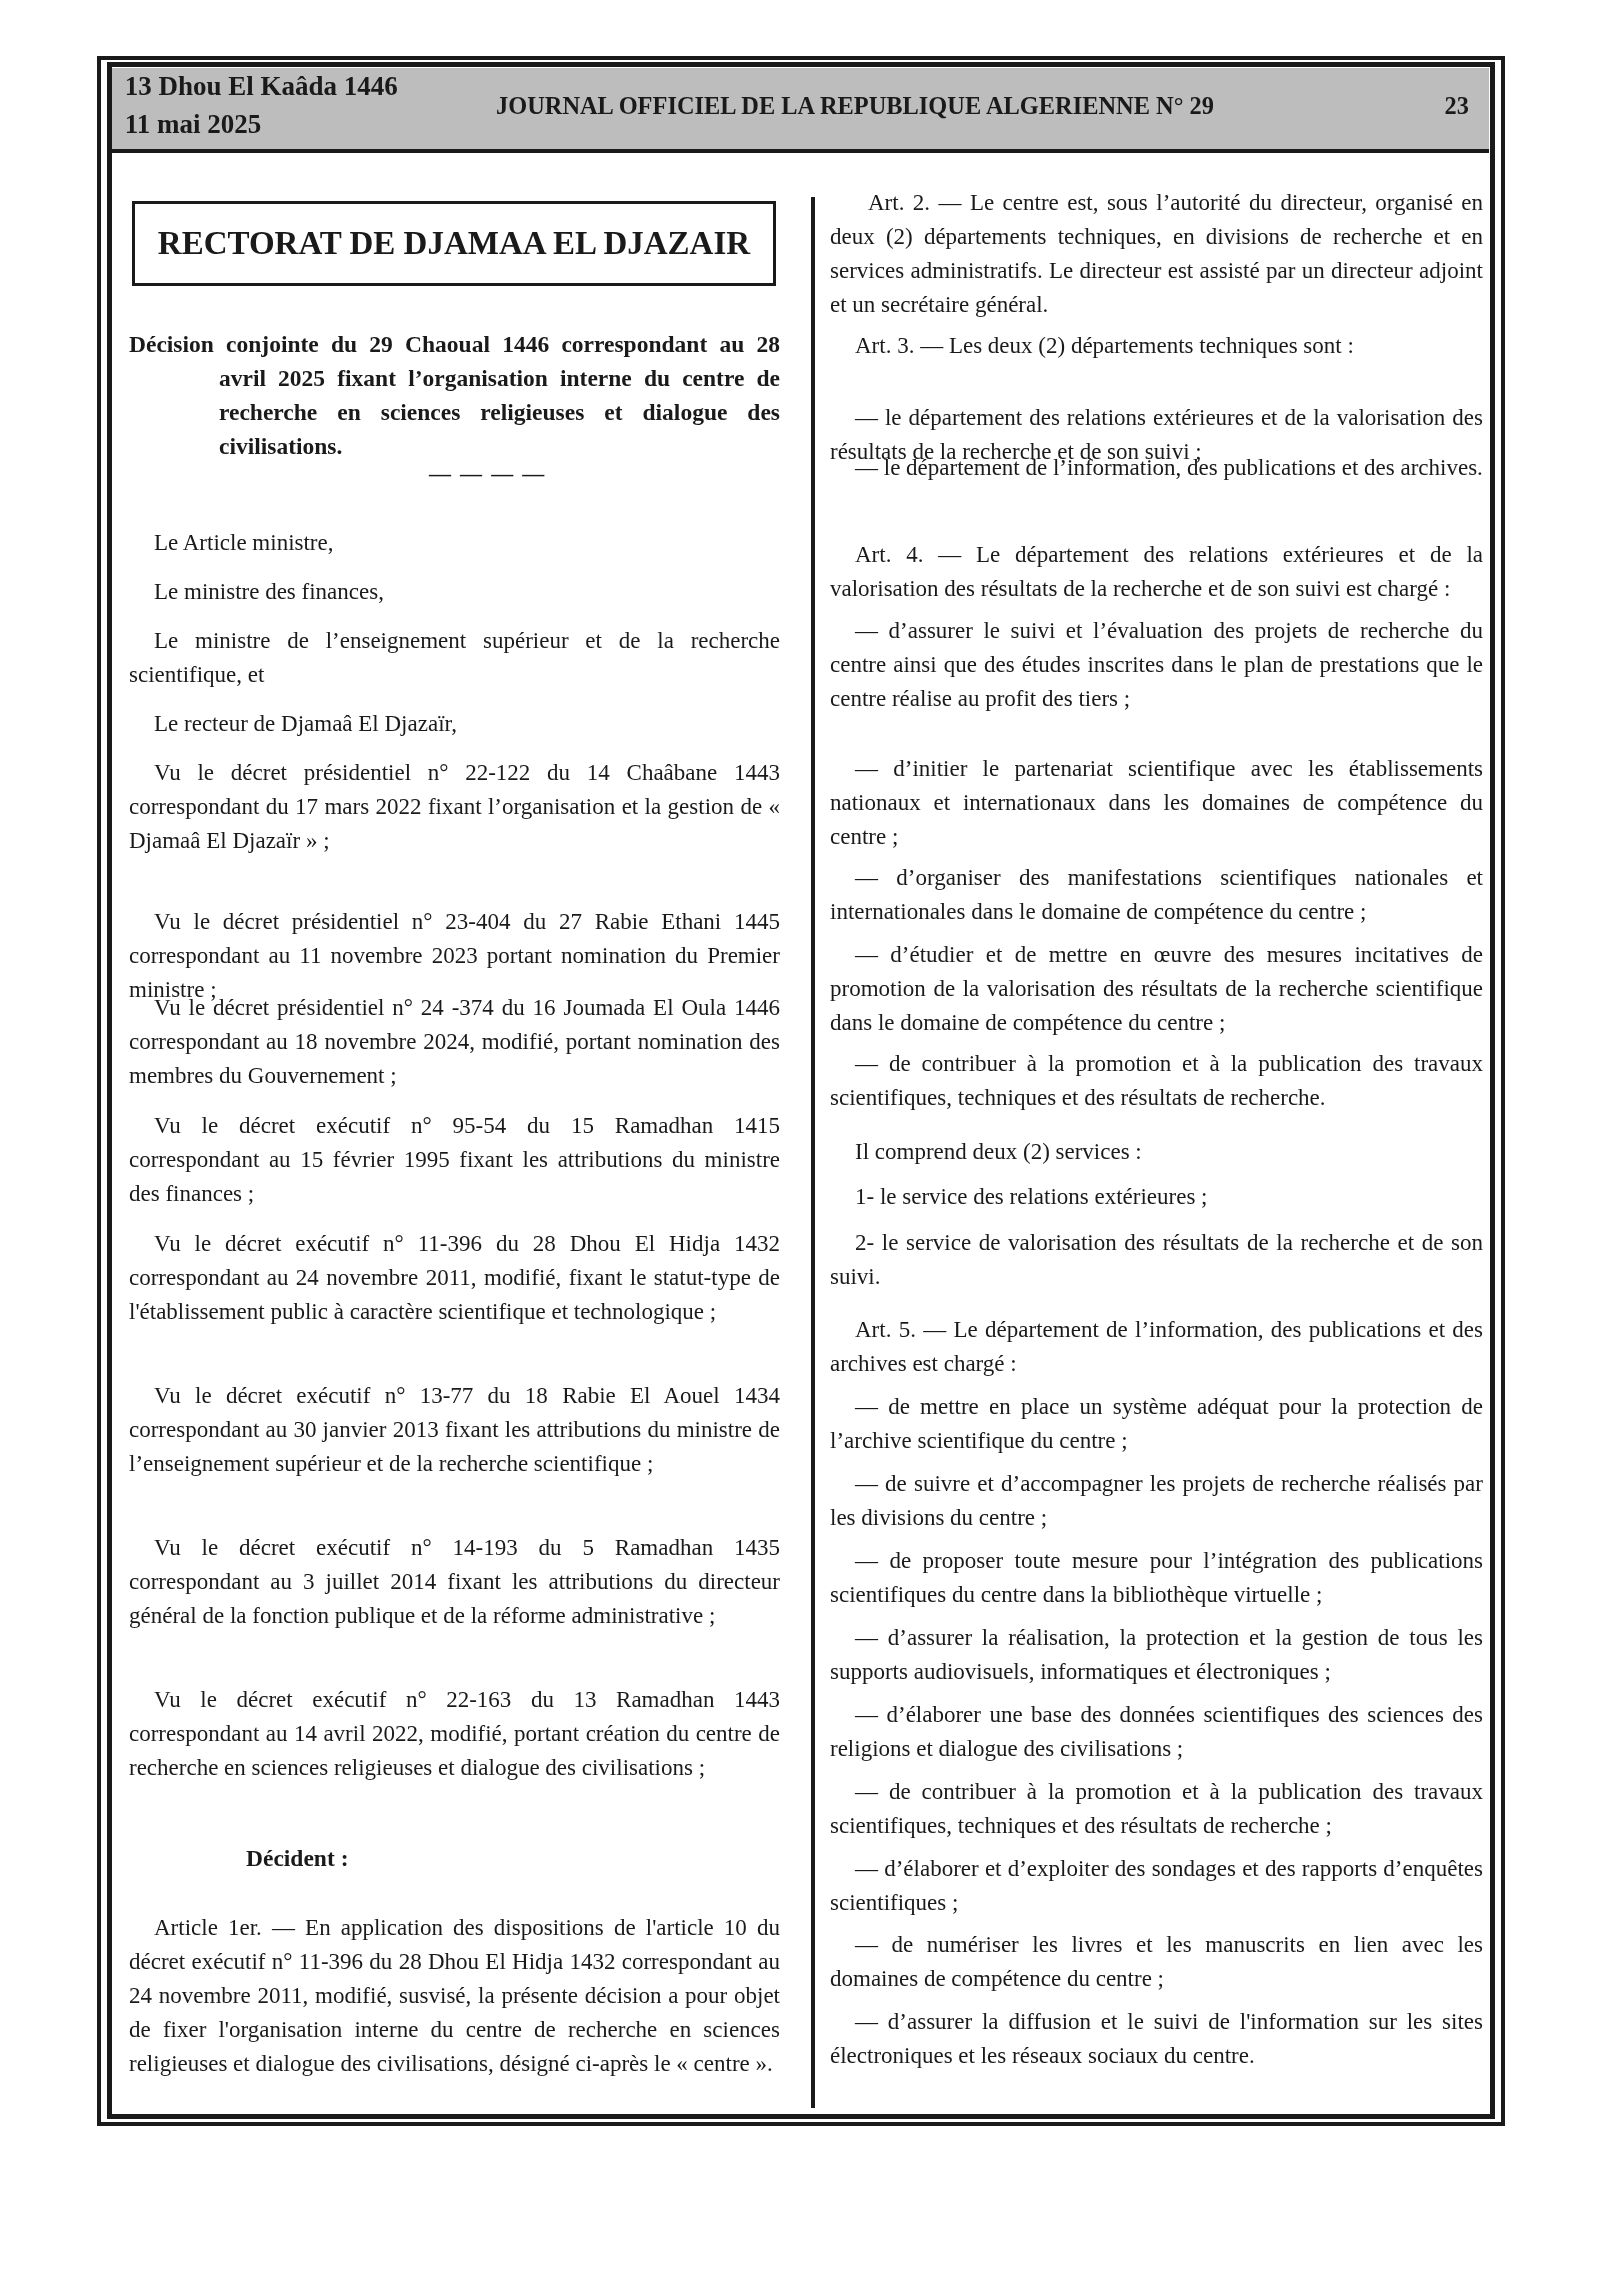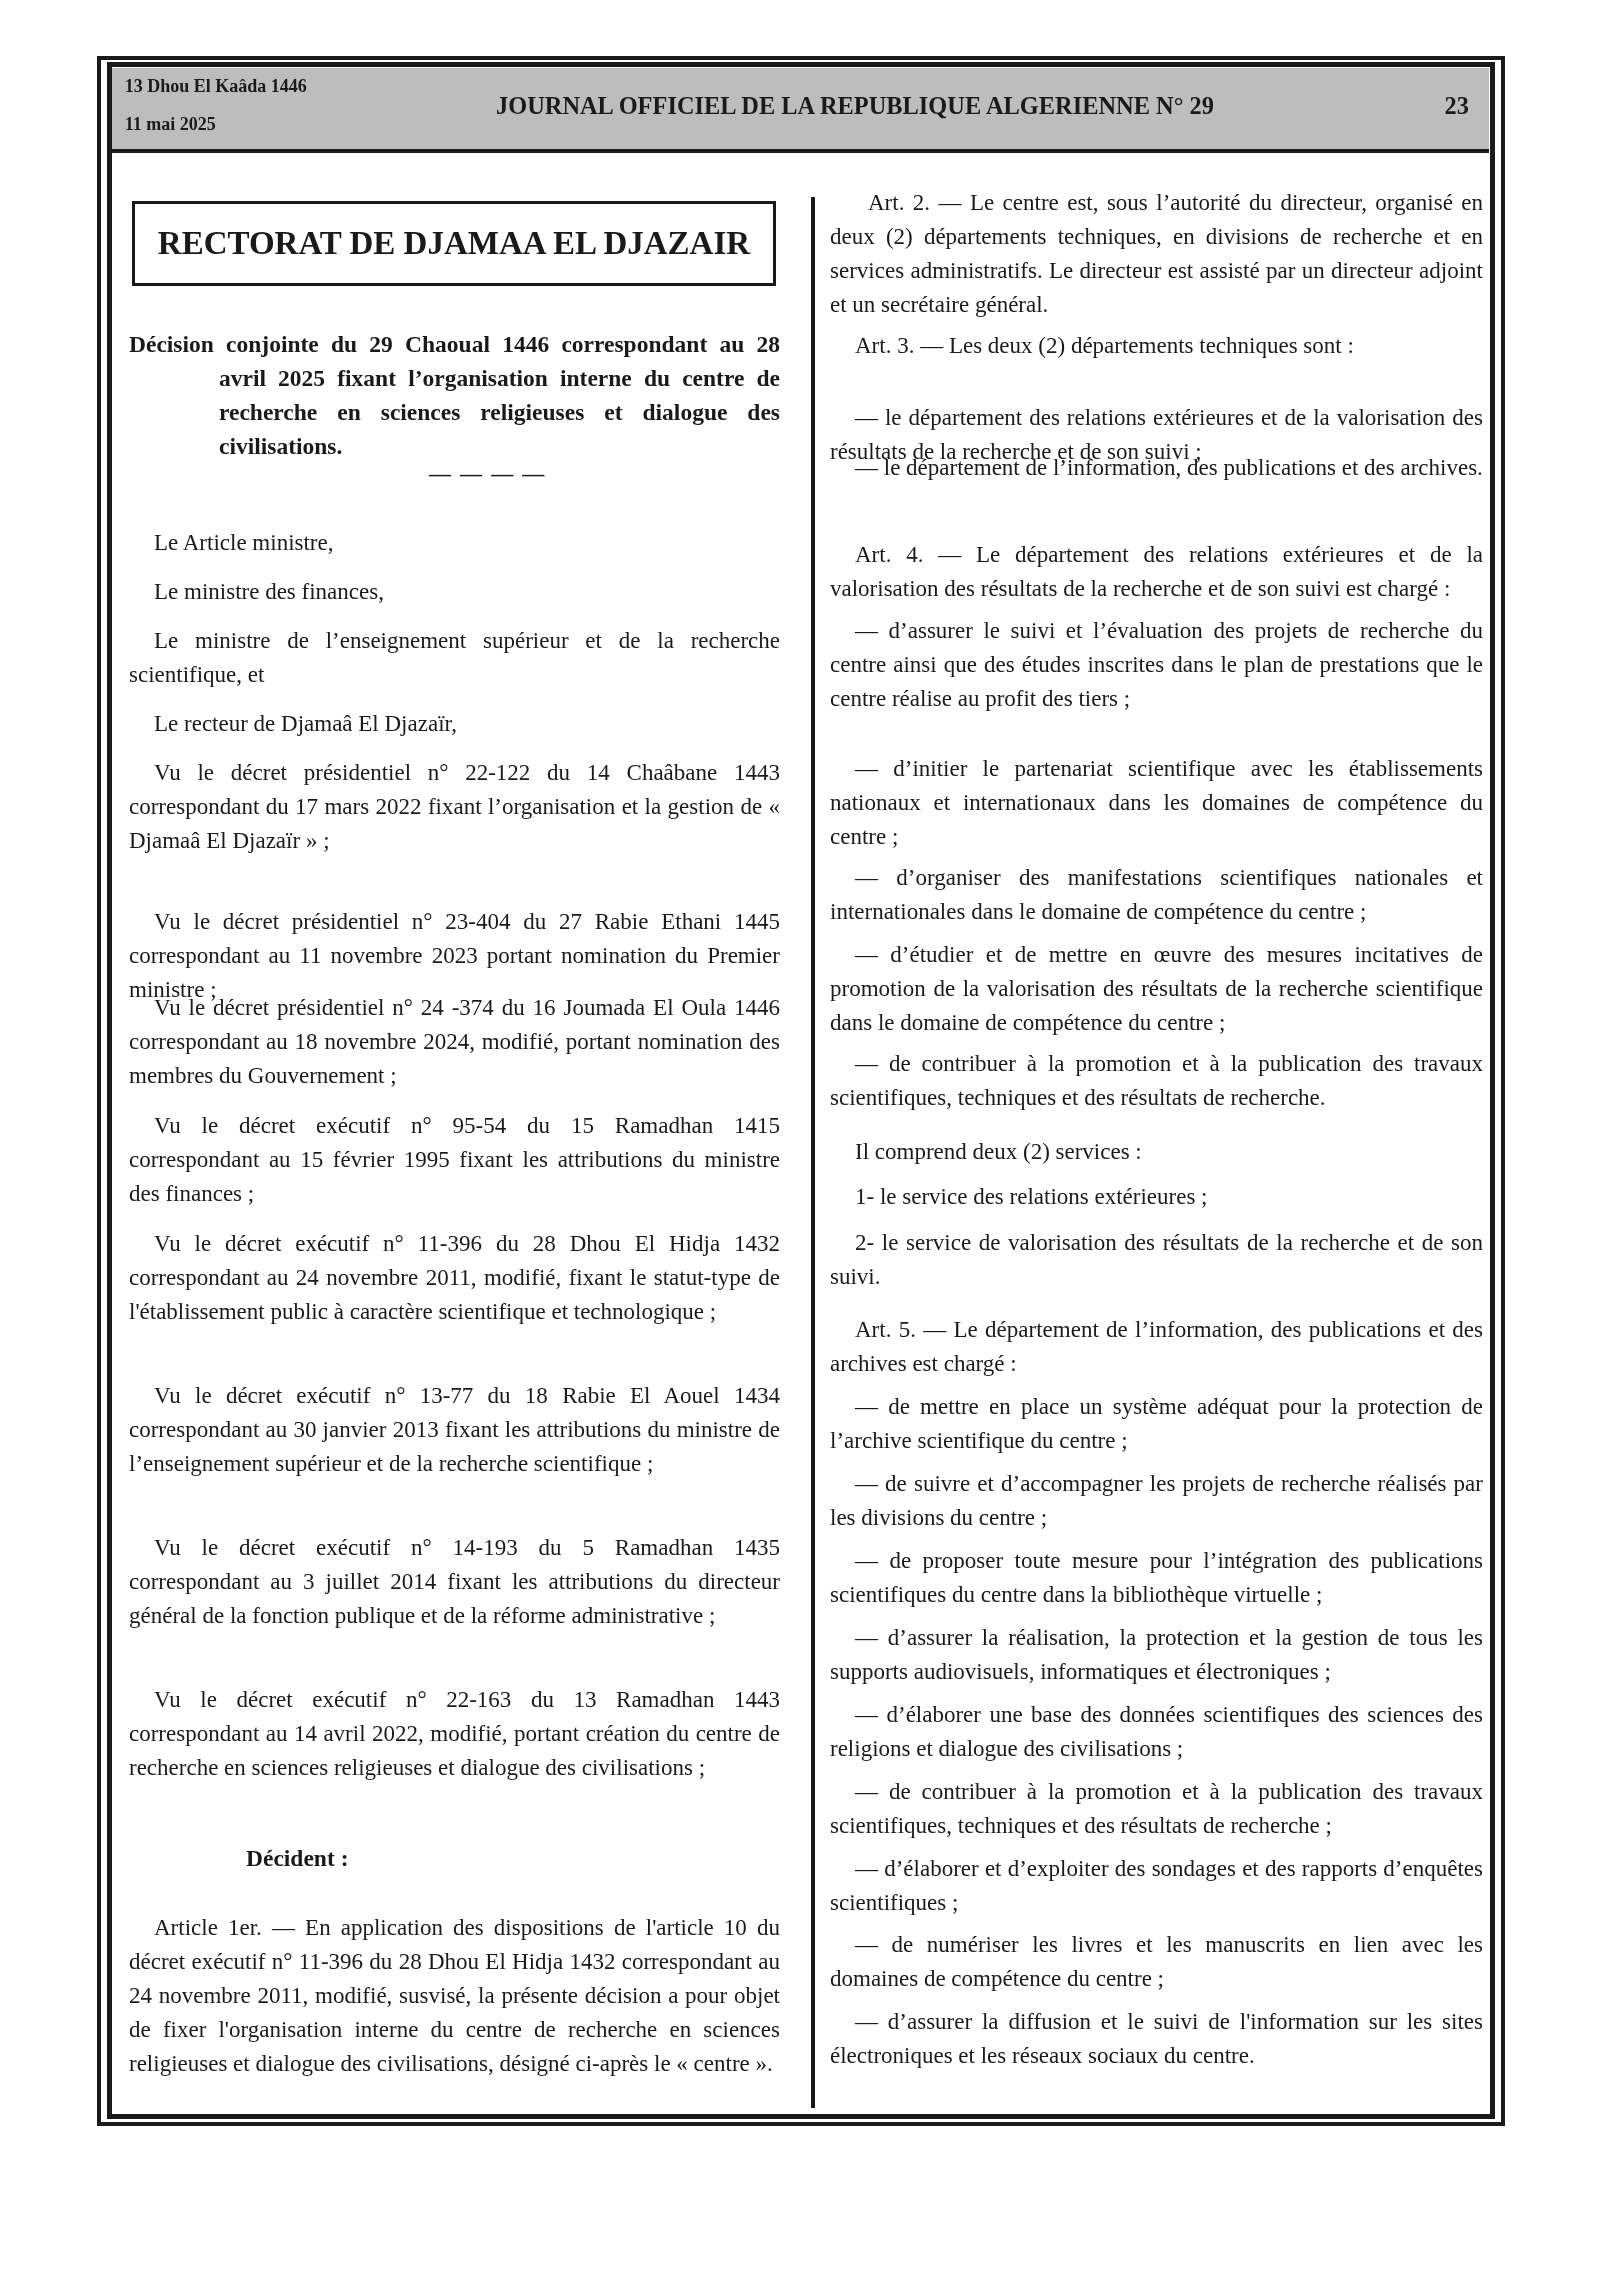--- a/index.html
+++ b/index.html
@@ -8,21 +8,21 @@
 
   
   .frame-outer { position: absolute; left: 97px; top: 56px; width: 1408px; height: 2070px;
                  border: 4.5px solid #1a1a1a; box-sizing: border-box; }
   .frame-inner { position: absolute; left: 107px; top: 62px; width: 1388px; height: 2057px;
                  border: 5.4px solid #1a1a1a; box-sizing: border-box; }
 
   
   .header { position: absolute; left: 112px; top: 68px; width: 1377px; height: 85px;
             background: #bdbdbd; border-bottom: 4.5px solid #1a1a1a; box-sizing: border-box; }
-  .hdr-date { position: absolute; left: 12.7px; font-weight: bold; font-size: 18px; line-height: 27px; }
+  .hdr-date { position: absolute; left: 12.7px; font-weight: bold; font-size: 27px; line-height: 27px; }
   .hdr-date.d1 { top: 5.4px; }
   .hdr-date.d2 { top: 43px; }
   .hdr-title { position: absolute; left: 384px; top: 23.5px; font-weight: bold; font-size: 24.4px; line-height: 27px; }
   .hdr-page { position: absolute; right: 20px; top: 23.5px; font-weight: bold; font-size: 24.4px; line-height: 27px; }
 
   
   .col-divider { position: absolute; left: 811px; top: 197px; width: 3.6px; height: 1911px; background: #1a1a1a; }
 
   
   .col { position: absolute; top: 0; font-size: 23px; line-height: 34px; text-align: justify; }

